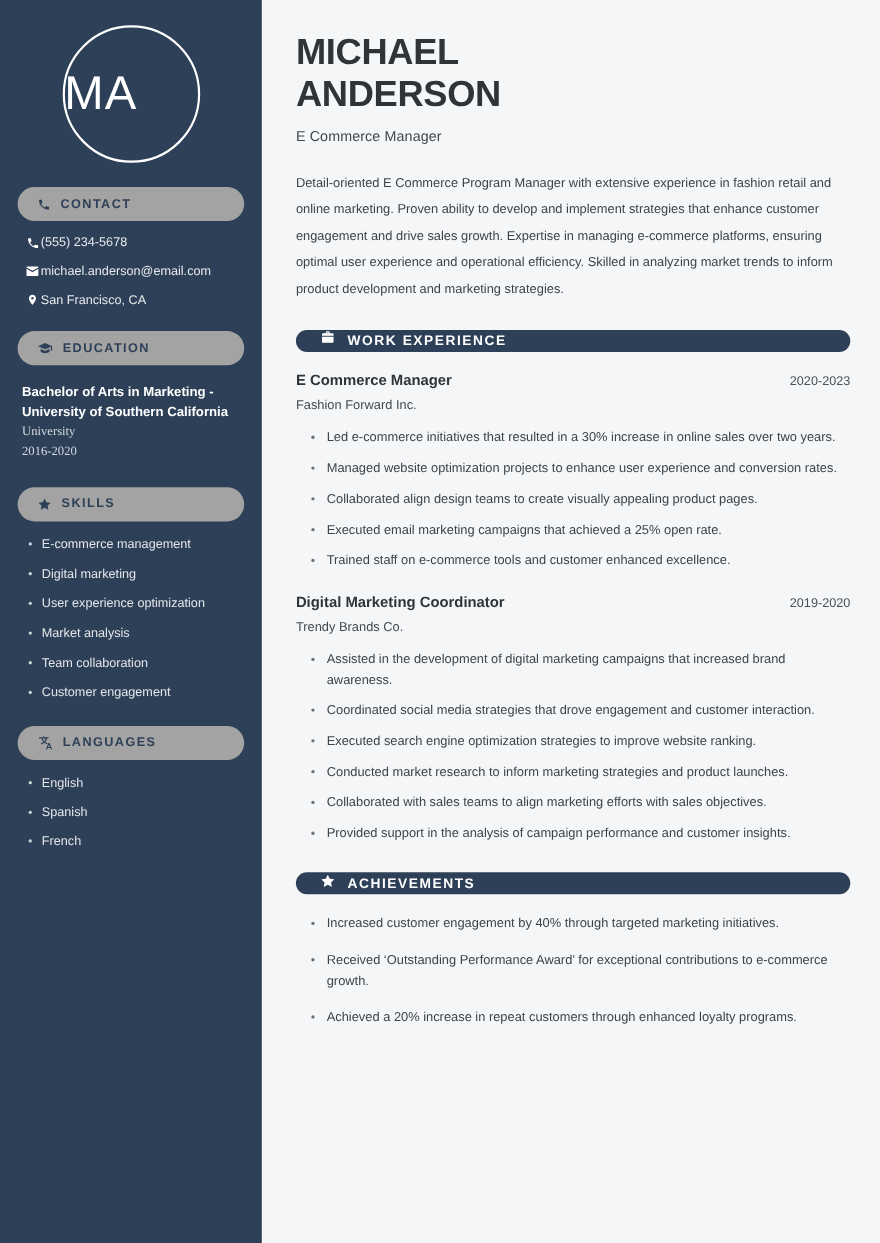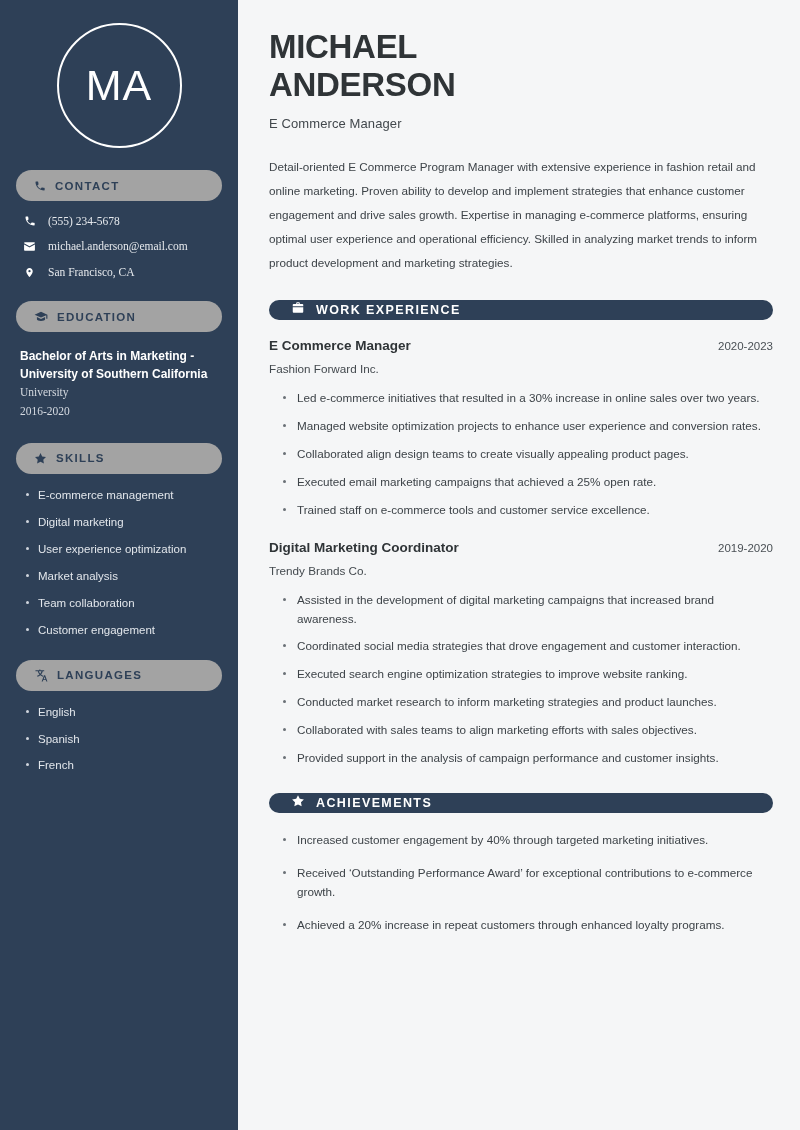--- a/index.html
+++ b/index.html
@@ -39,21 +39,20 @@
     justify-content: center;
     padding-top: 23px;
   }
   .avatar {
     width: 125px;
     height: 125px;
     border-radius: 50%;
     border: 2px solid #ffffff;
     display: flex;
     align-items: center;
-    justify-content: center;
   }
   .avatar-initials {
     font-size: 43px;
     letter-spacing: 1px;
     color: #ffffff;
     font-weight: 400;
     line-height: 1;
   }
 
   .pill {
@@ -76,26 +75,24 @@
     white-space: nowrap;
   }
   .pill .icn svg { display: block; }
 
   .contact-list {
     margin-top: 14px;
     padding-left: 6px;
   }
   .contact-row {
     display: flex;
-    align-items: flex-start;
-    gap: 11px;
+    align-items: center;
     margin-bottom: 13px;
     font-size: 11.5px;
     color: #e6e9ed;
-    font-family: Liberation Serif, serif;
   }
   .contact-row .icn { width: 15px; display: flex; justify-content: center; }
 
   .edu-block { margin-top: 15px; padding-left: 4px; }
   .edu-degree {
     font-size: 12px;
     font-weight: bold;
     color: #ffffff;
     line-height: 1.5;
   }
@@ -351,21 +348,21 @@
       <div class="job-head">
         <span class="job-title">E Commerce Manager</span>
         <span class="job-dates">2020-2023</span>
       </div>
       <div class="job-company">Fashion Forward Inc.</div>
       <ul class="main-ul">
         <li>Led e-commerce initiatives that resulted in a 30% increase in online sales over two years.</li>
         <li>Managed website optimization projects to enhance user experience and conversion rates.</li>
         <li>Collaborated align design teams to create visually appealing product pages.</li>
         <li>Executed email marketing campaigns that achieved a 25% open rate.</li>
-        <li>Trained staff on e-commerce tools and customer service excellence.</li>
+        <li>Trained staff on e-commerce tools and customer enhanced excellence.</li>
       </ul>
     </div>
 
     <div class="job">
       <div class="job-head">
         <span class="job-title">Digital Marketing Coordinator</span>
         <span class="job-dates">2019-2020</span>
       </div>
       <div class="job-company">Trendy Brands Co.</div>
       <ul class="main-ul">

